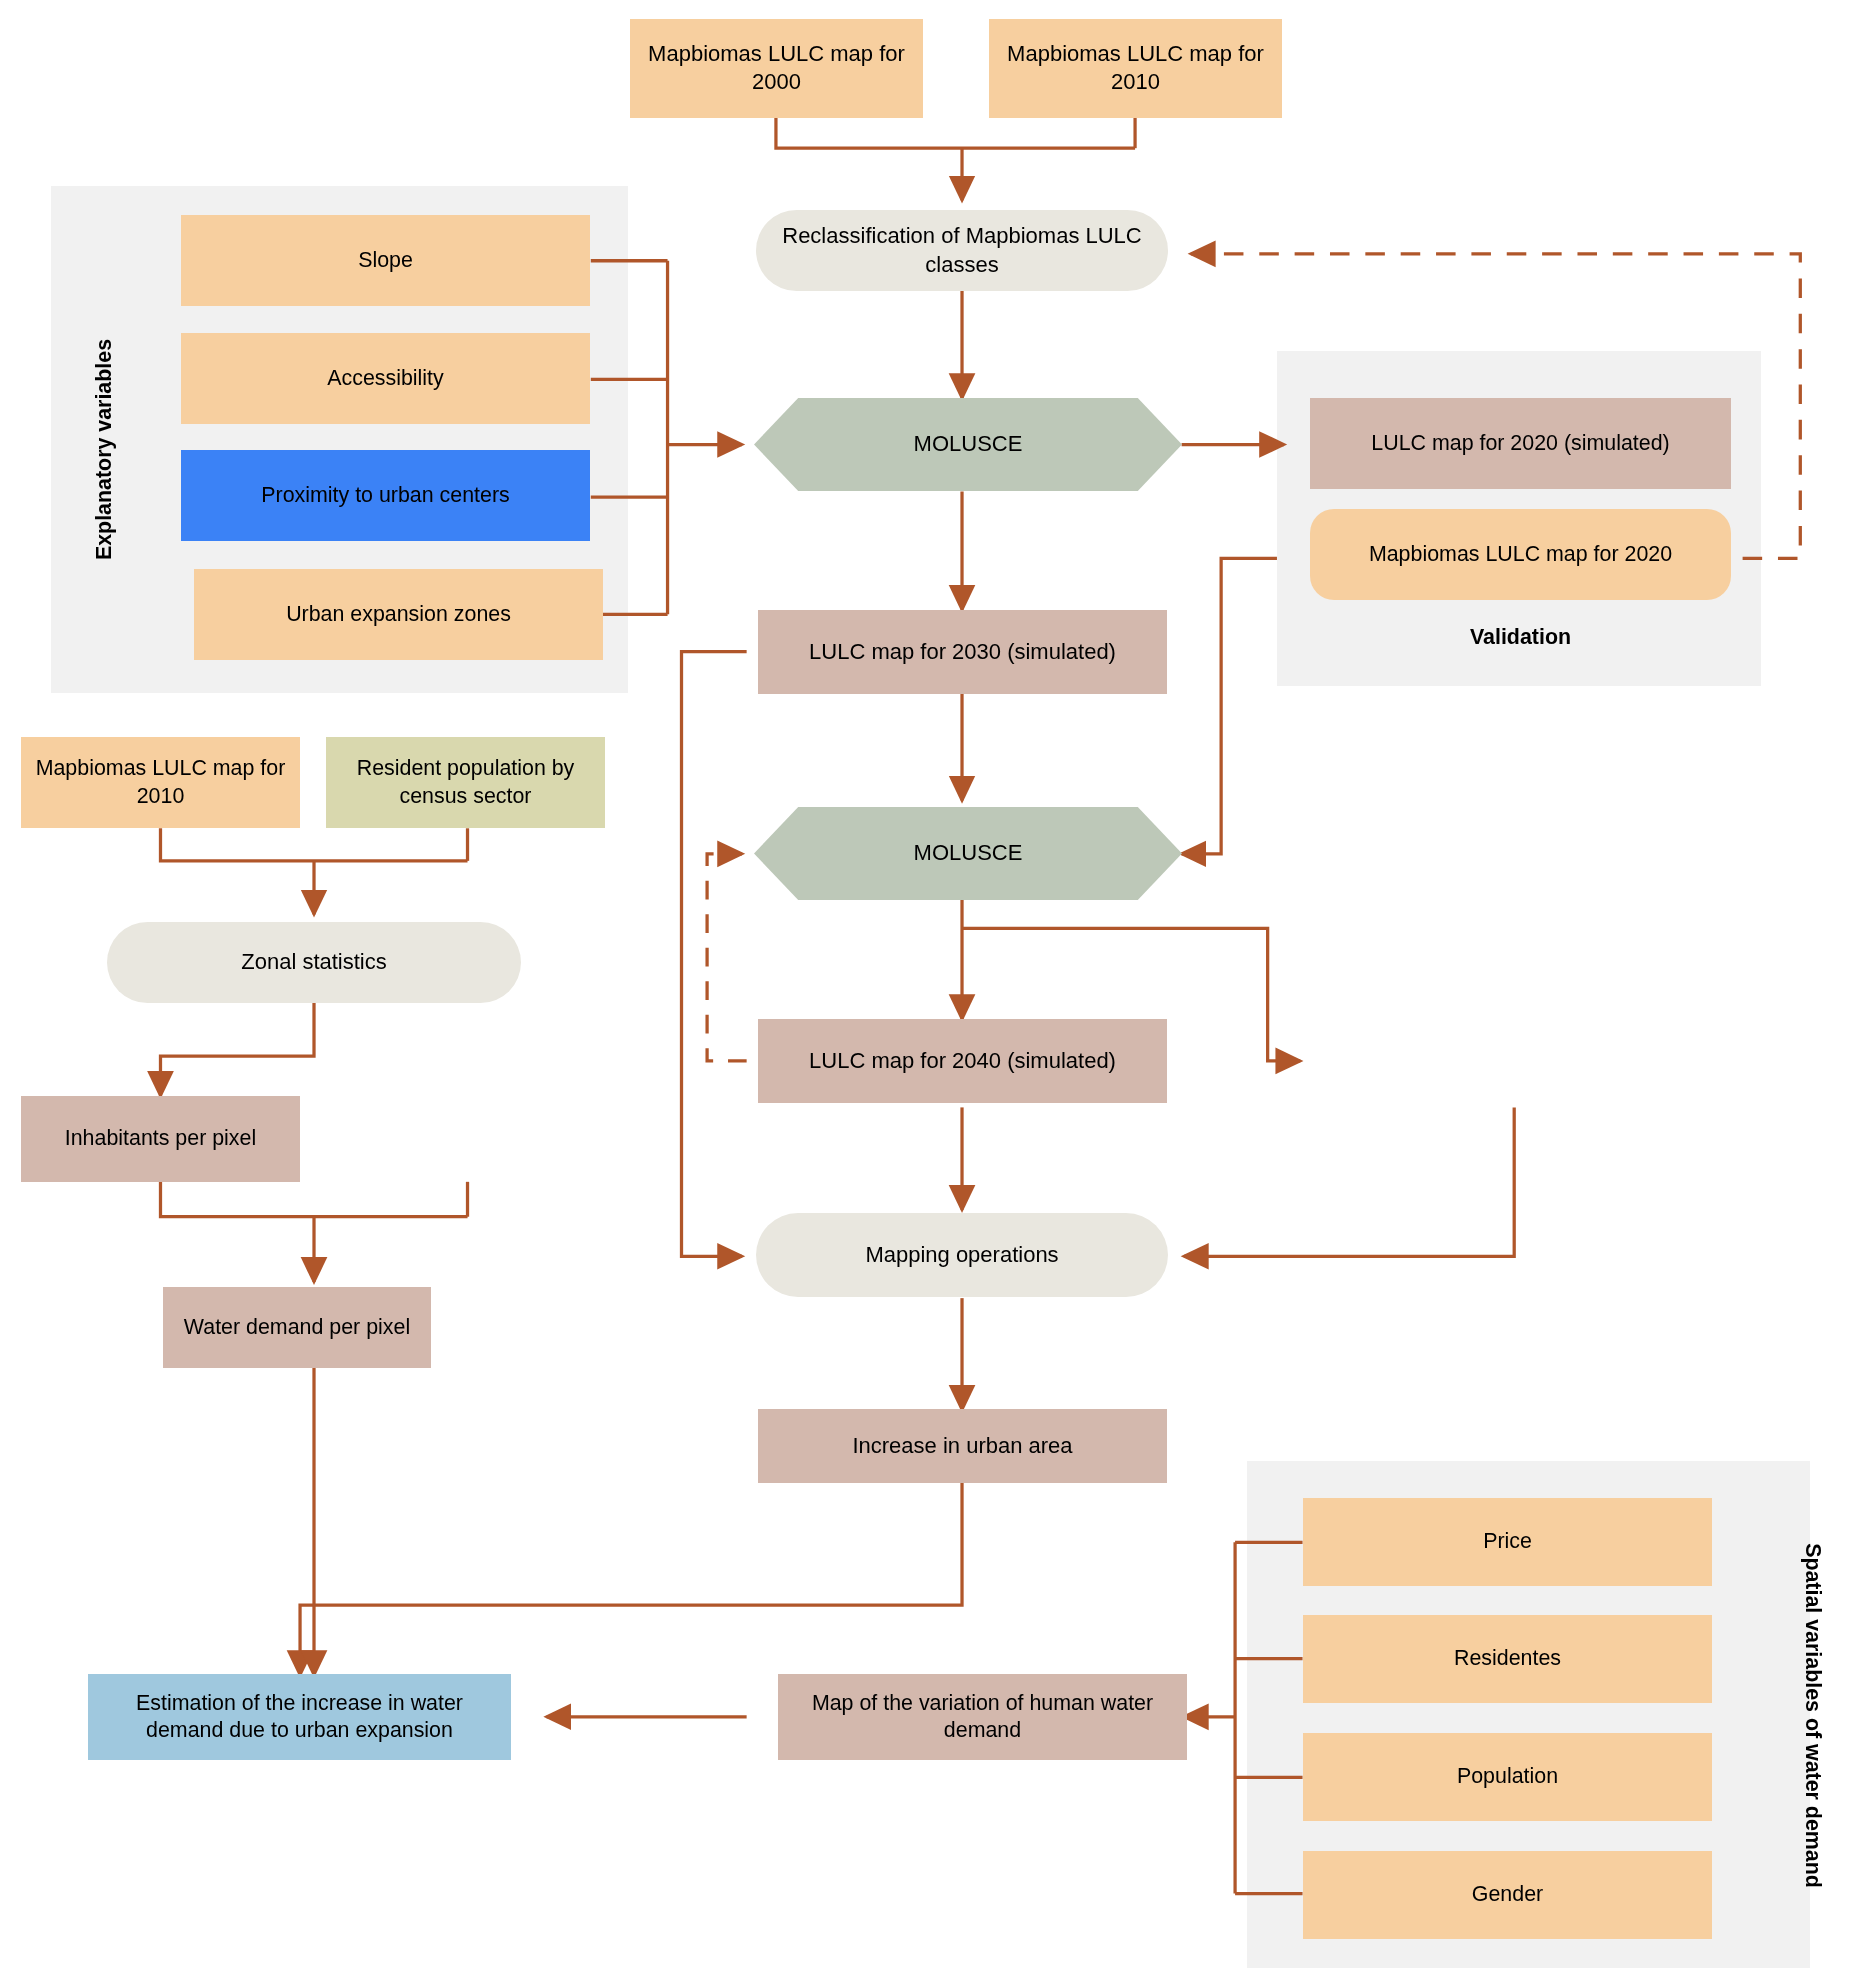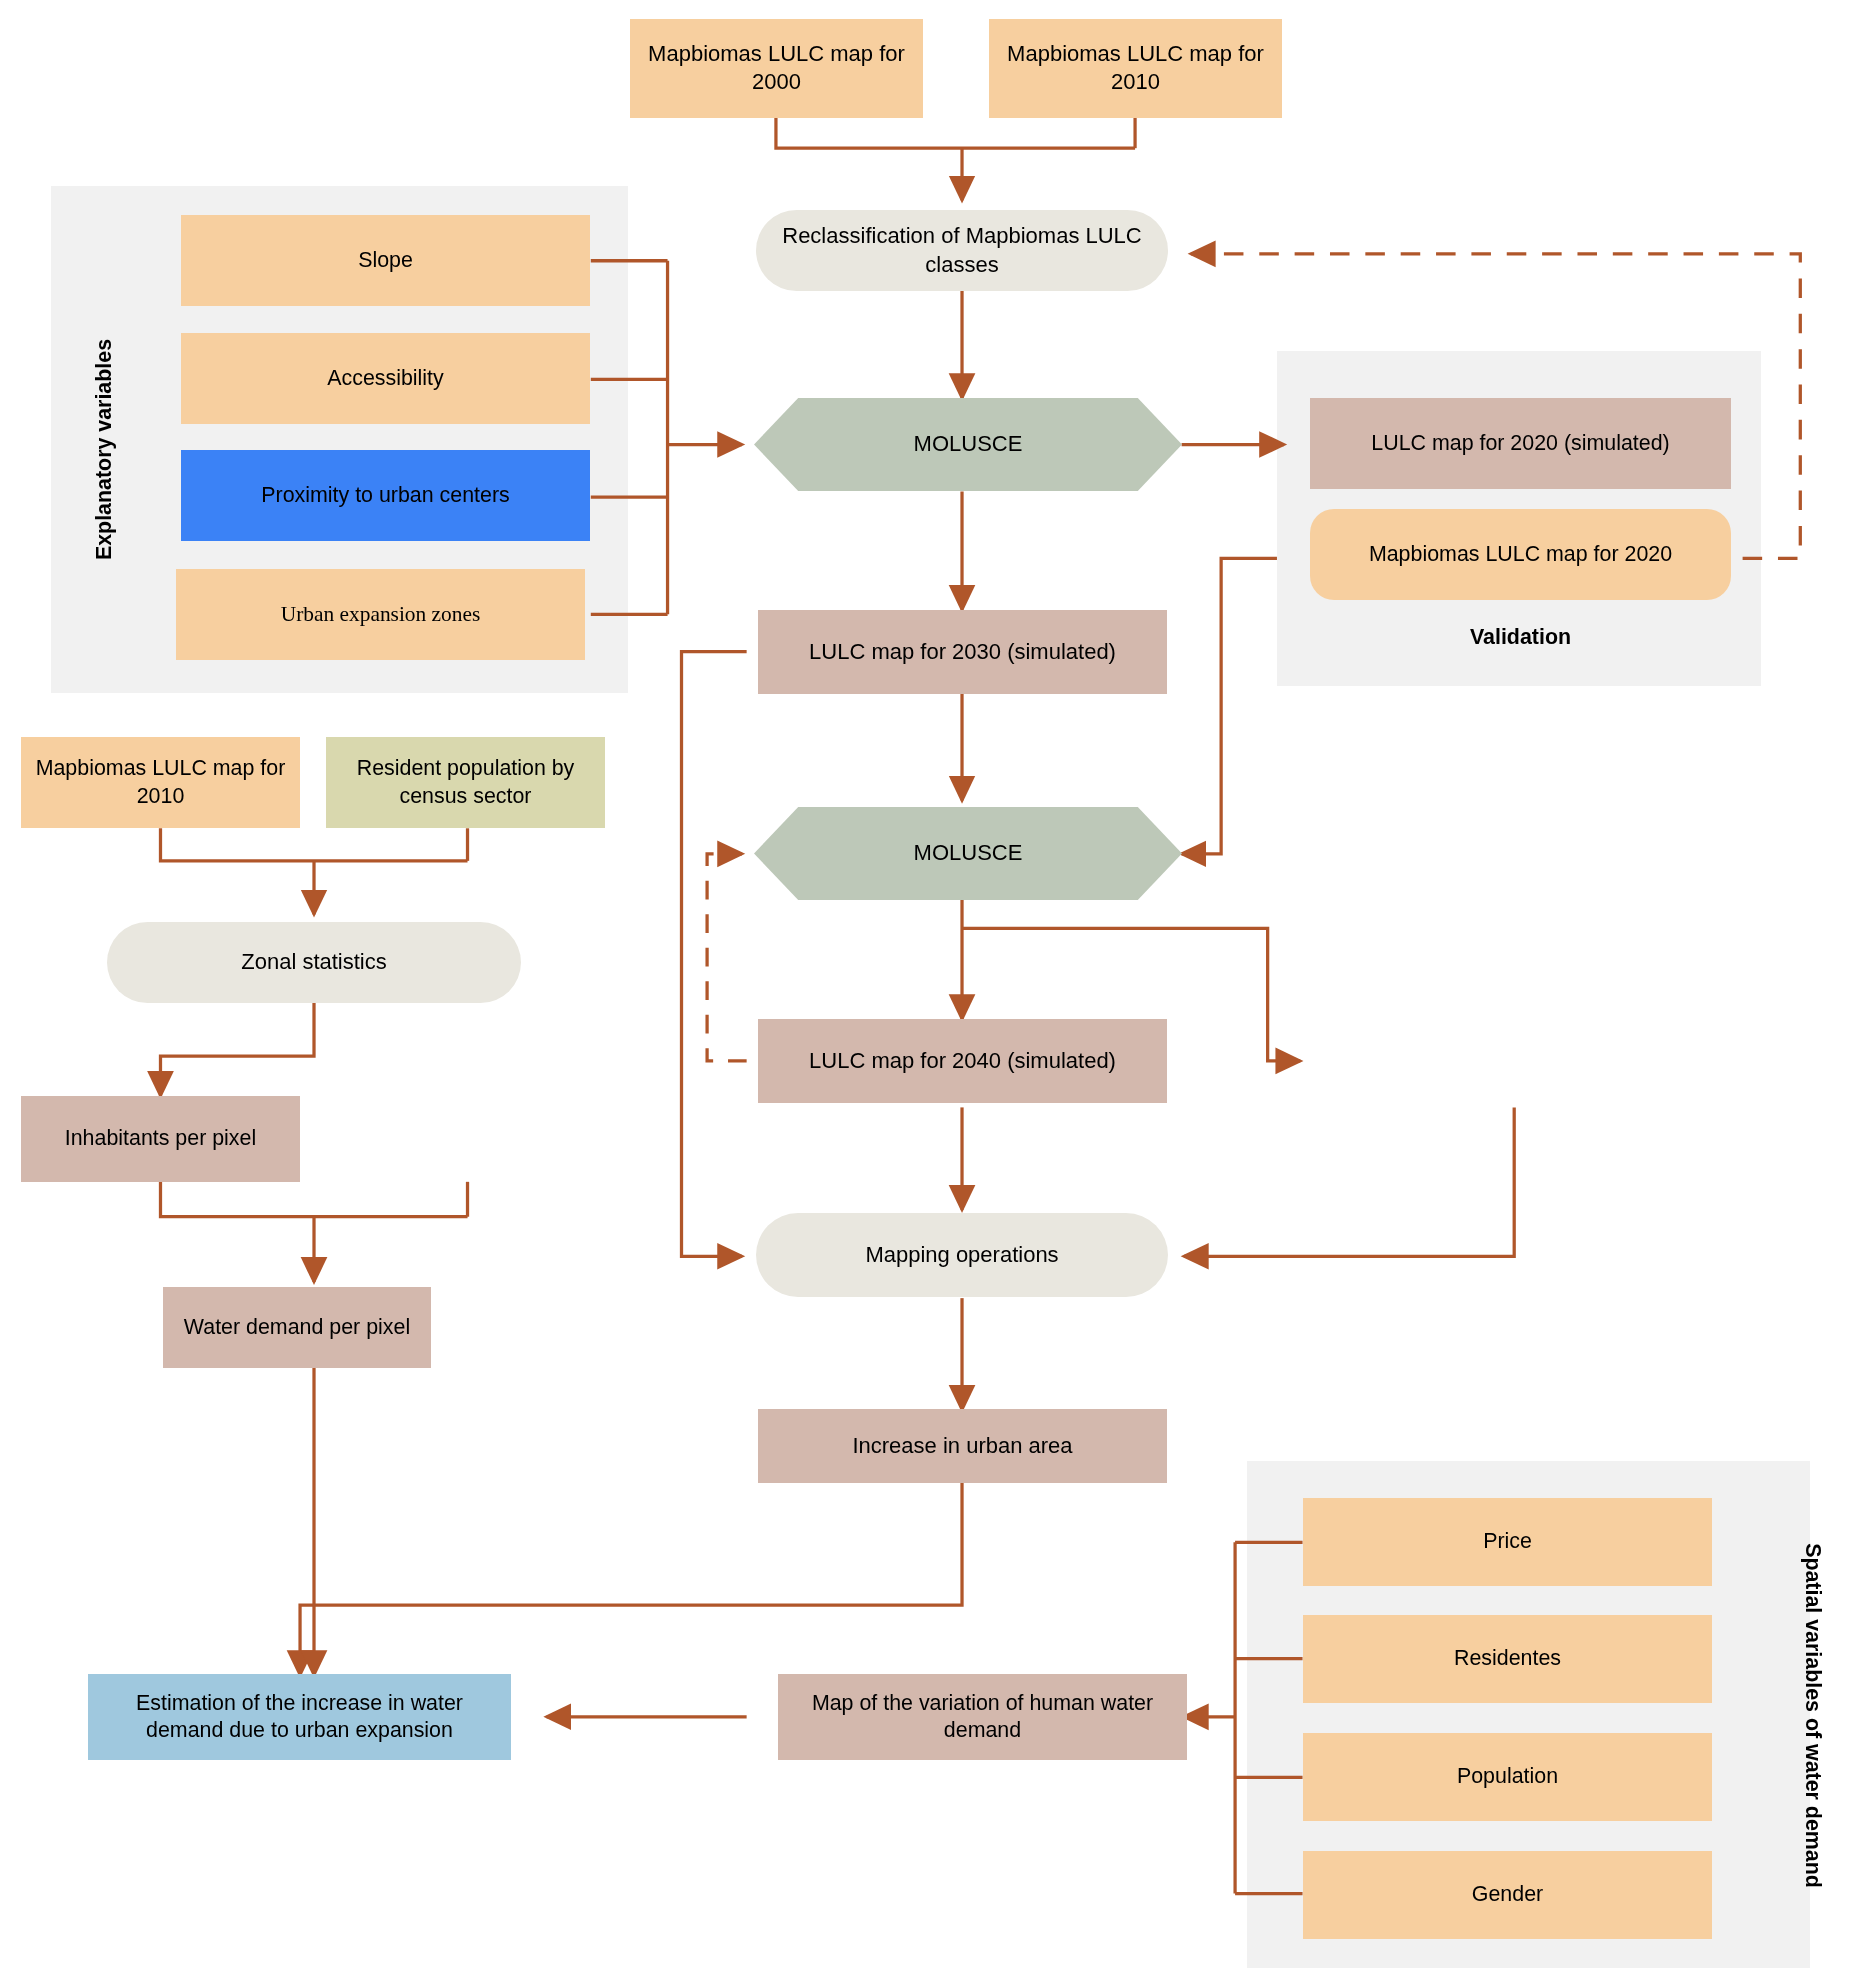--- a/index.html
+++ b/index.html
@@ -104,21 +104,21 @@
 
   <div class="node rect" style="left:989px;top:18.6px;width:293px;height:99px;background:#f7cf9f;font-size:22px;">Mapbiomas LULC map for 2010</div>
 
   <div class="node round" style="left:756px;top:210px;width:412px;height:81px;background:#e9e7df;font-size:22px;">Reclassification of Mapbiomas LULC classes</div>
 
   <div class="vlabel" style="left:-11.6px;top:437px;width:233px;text-align:center;font-size:21.4px;transform:rotate(-90deg);">Explanatory variables</div>
 
   <div class="node rect" style="left:181px;top:215px;width:409px;height:91px;background:#f7cf9f;font-size:21.4px;">Slope</div>
   <div class="node rect" style="left:181px;top:333px;width:409px;height:91px;background:#f7cf9f;font-size:21.4px;">Accessibility</div>
   <div class="node rect" style="left:181px;top:450px;width:409px;height:91px;background:#3b82f6;font-size:21.4px;">Proximity to urban centers</div>
-  <div class="node rect" style="left:176px;top:569px;width:409px;height:91px;background:#f7cf9f;font-size:21.4px;font-family:Liberation Serif, serif;">Urban expansion zones</div>
+  <div class="node rect" style="left:194px;top:569px;width:409px;height:91px;background:#f7cf9f;font-size:21.4px;">Urban expansion zones</div>
 
   <div class="node hex" style="left:754px;top:398px;width:428px;height:93px;font-size:22px;">
     <svg class="hex-shape" viewBox="0 0 920 200" preserveAspectRatio="none">
       <polygon points="0,100 95,0 825,0 920,100 825,200 95,200" fill="#bdc8b8"></polygon>
     </svg>
     <span class="hex-label">MOLUSCE</span>
   </div>
 
   <div class="node rect" style="left:1310px;top:398px;width:421px;height:91px;background:#d3b8ad;font-size:21.4px;">LULC map for 2020 (simulated)</div>
   <div class="node rect" style="left:1310px;top:509px;width:421px;height:91px;background:#f7cf9f;font-size:21.4px;border-radius:24px;">Mapbiomas LULC map for 2020</div>

